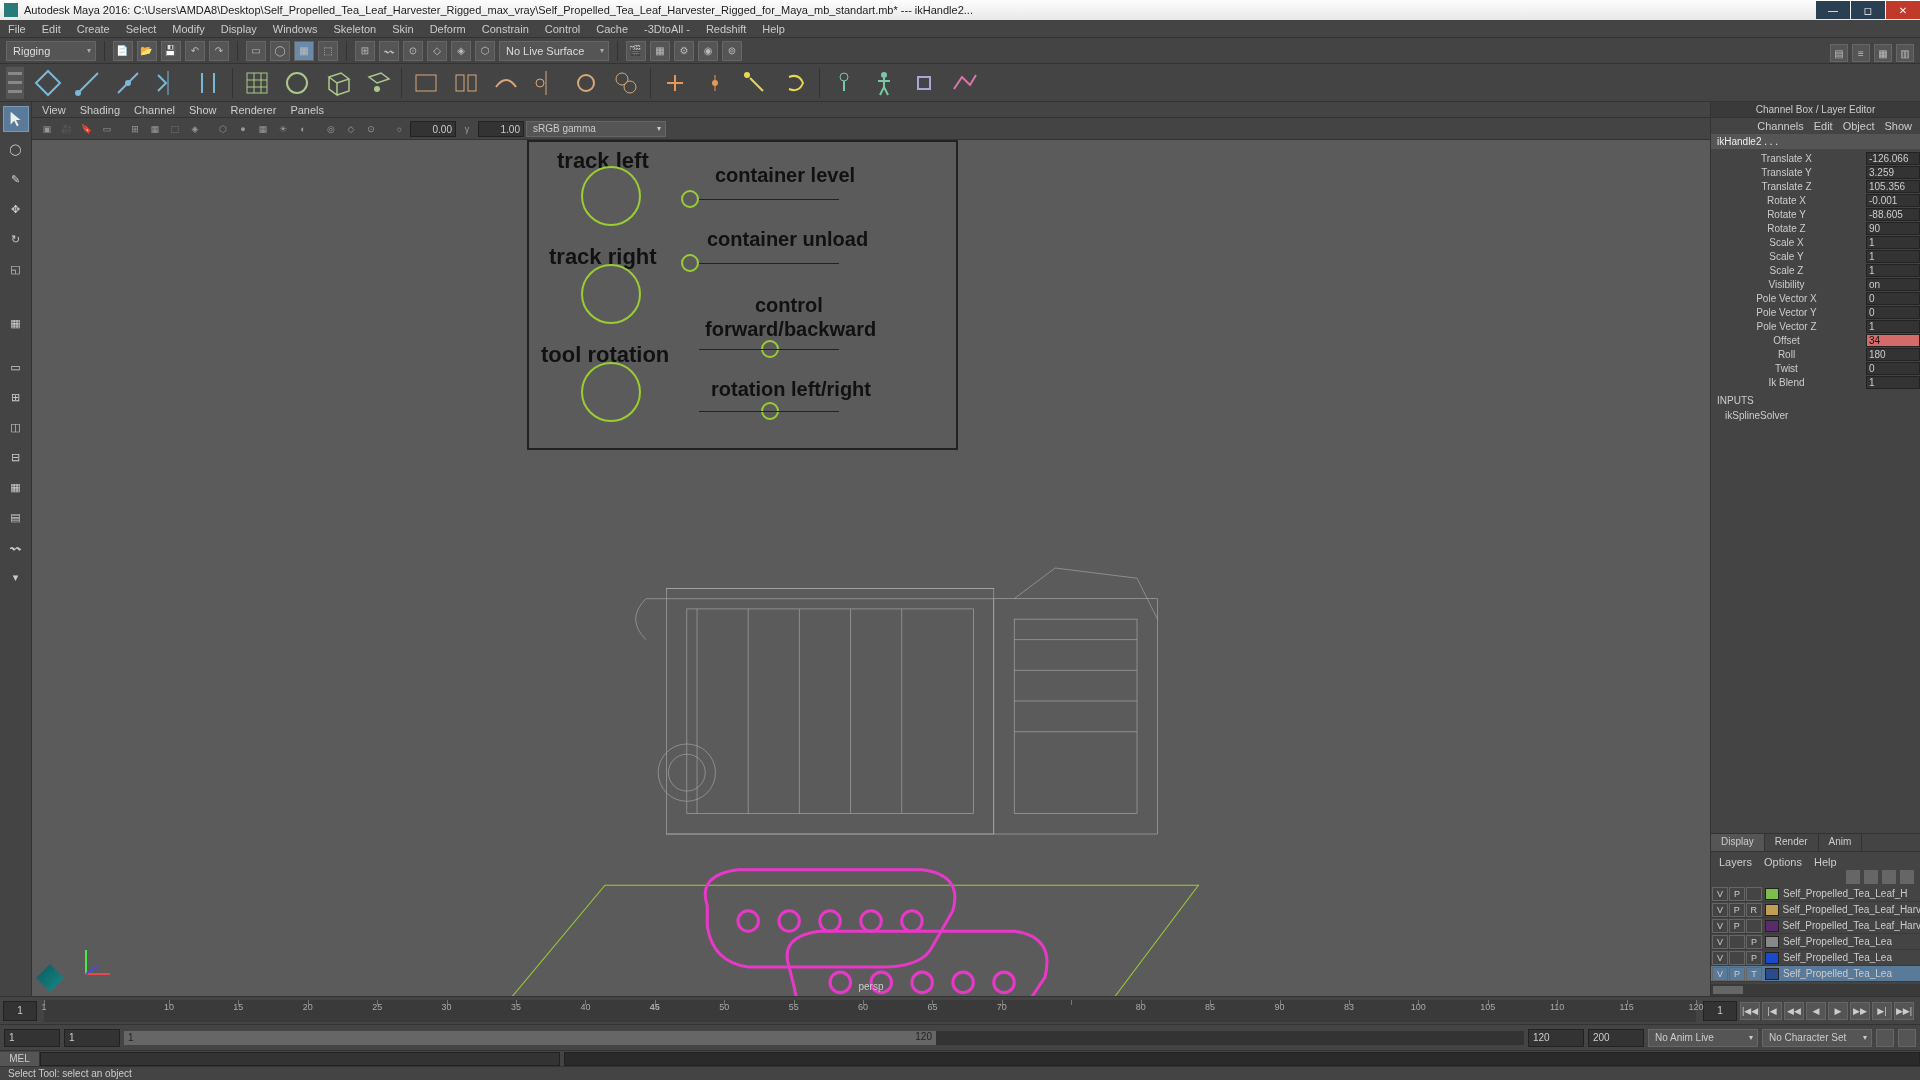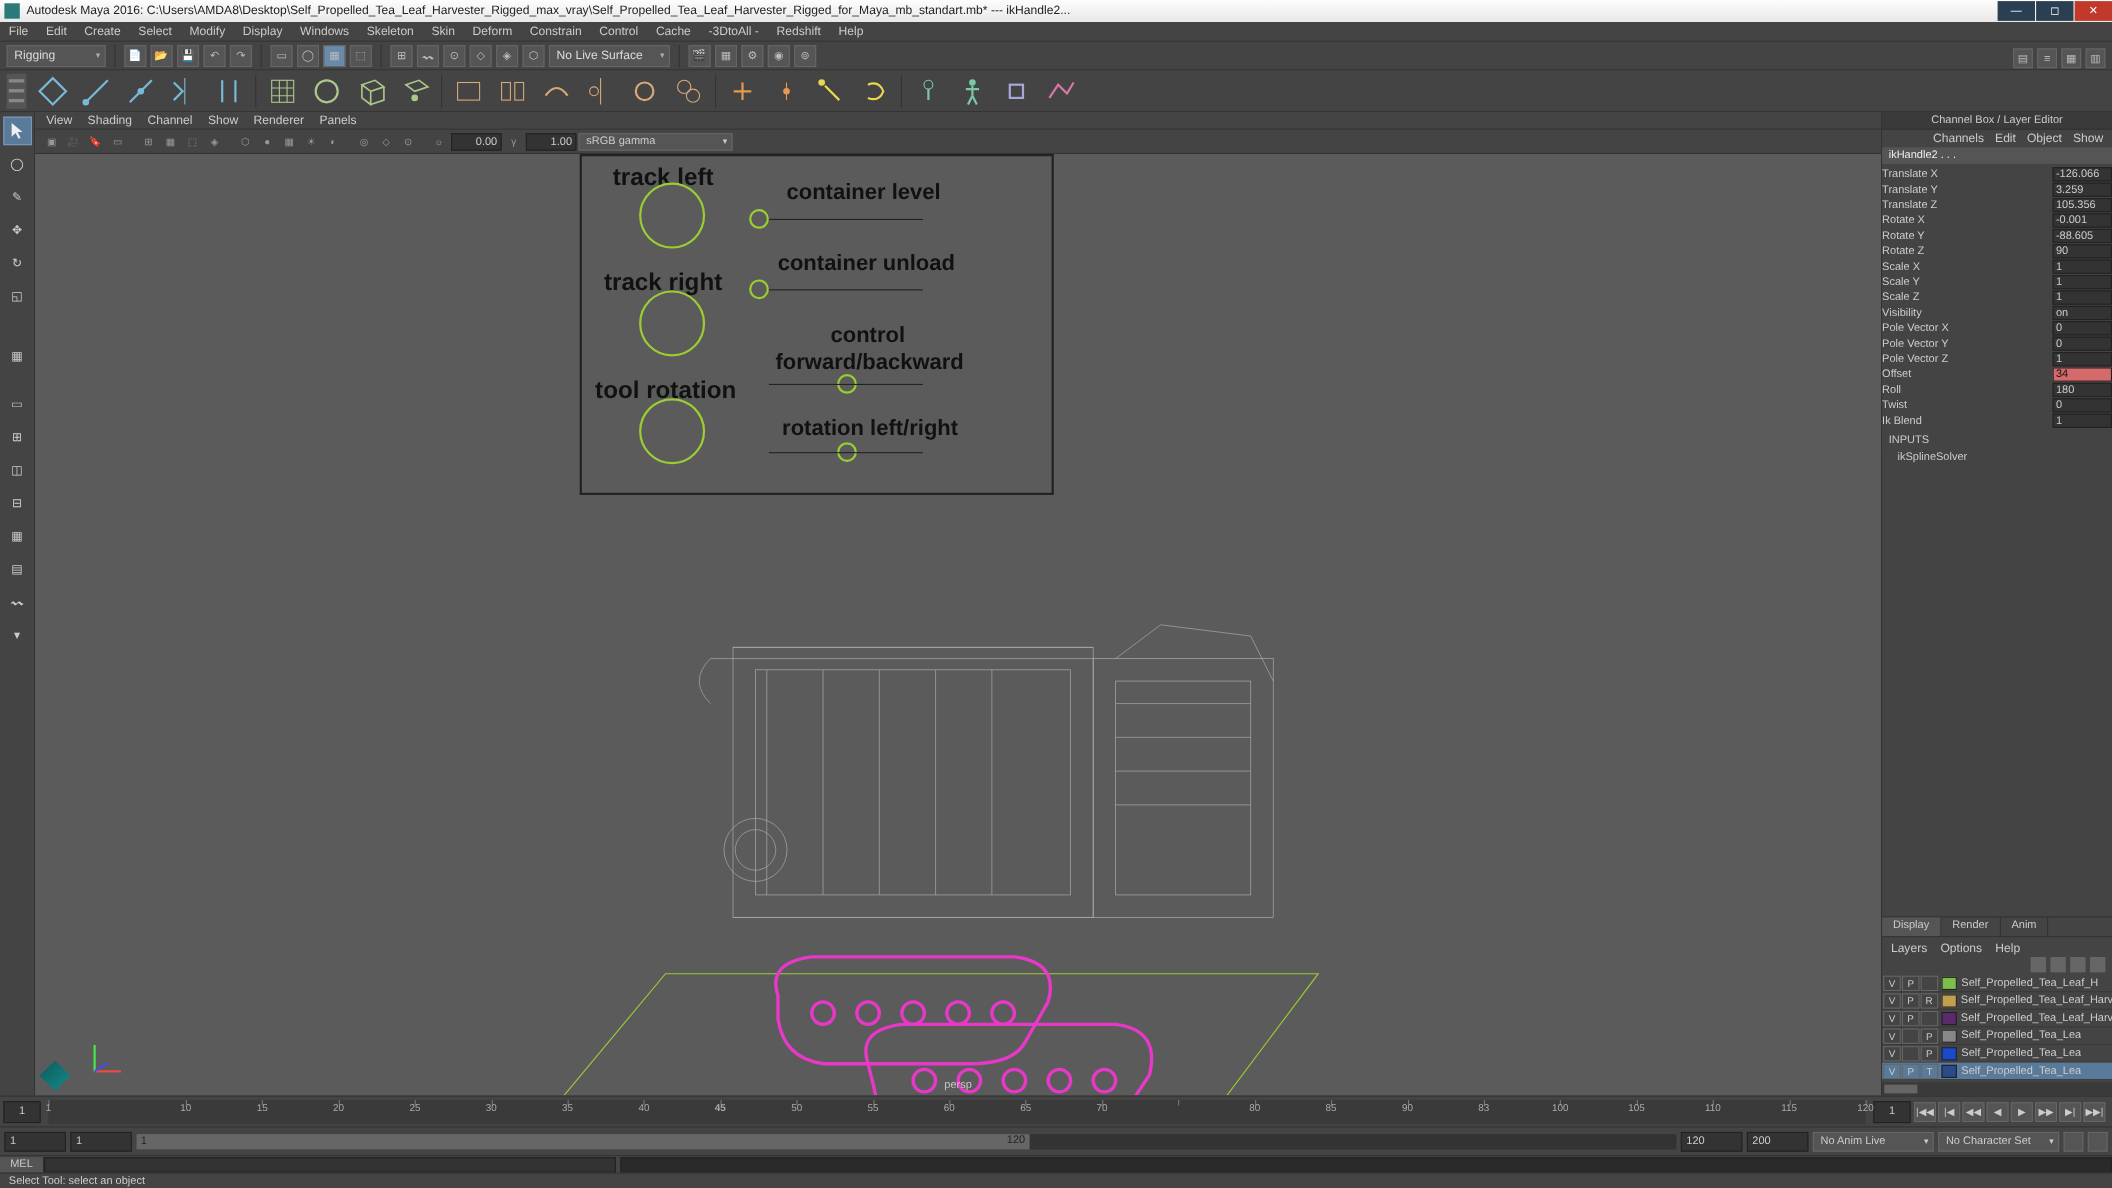--- a/index.html
+++ b/index.html
@@ -43,21 +43,21 @@
 .rig-circle{position:absolute;border:2px solid #9acd32;border-radius:50%}
 .rig-circle.small{width:18px;height:18px}
 .rig-circle.big{width:60px;height:60px}
 .persp-label{position:absolute;bottom:4px;left:50%;transform:translateX(-50%);color:#ccc;font-size:10px}
 .channelbox{width:210px;background:#444;border-left:1px solid #333;display:flex;flex-direction:column}
 .cb-header{height:16px;background:#3a3a3a;display:flex;align-items:center;justify-content:center;font-size:10px;color:#ccc;border-bottom:1px solid #333}
 .cb-tabs{height:16px;display:flex;align-items:center;justify-content:flex-end;gap:10px;padding-right:8px;font-size:10px;color:#ccc}
 .cb-obj{background:#555;padding:2px 6px;font-size:10px;color:#eee}
 .cb-attrs{padding:2px 0}
 .cb-row{display:flex;height:14px;align-items:center}
-.cb-row .lbl{flex:1;text-align:left;padding-right:4px;font-size:10px;color:#ccc}
+.cb-row .lbl{flex:1;text-align:center;padding-right:4px;font-size:10px;color:#ccc}
 .cb-row .val{width:54px;background:#333;color:#ccc;font-size:10px;padding-left:2px;border:1px solid #222;height:13px;line-height:11px}
 .cb-row.hl .val{background:#d46a6a;color:#111}
 .cb-section{background:#444;padding:4px 6px;font-size:10px;color:#ccc}
 .cb-input-node{padding-left:14px;font-size:10px;color:#ccc}
 .layer-area{border-top:1px solid #333;margin-top:auto}
 .layer-tabs{display:flex;height:18px;border-bottom:1px solid #333}
 .layer-tab{padding:2px 10px;font-size:10px;color:#ccc;border-right:1px solid #333}
 .layer-tab.active{background:#555}
 .layer-menu{display:flex;height:16px;align-items:flex-end;gap:12px;padding-left:8px;font-size:10px}
 .layer-icons{display:flex;height:18px;align-items:center;justify-content:flex-end;gap:4px;padding-right:6px}

